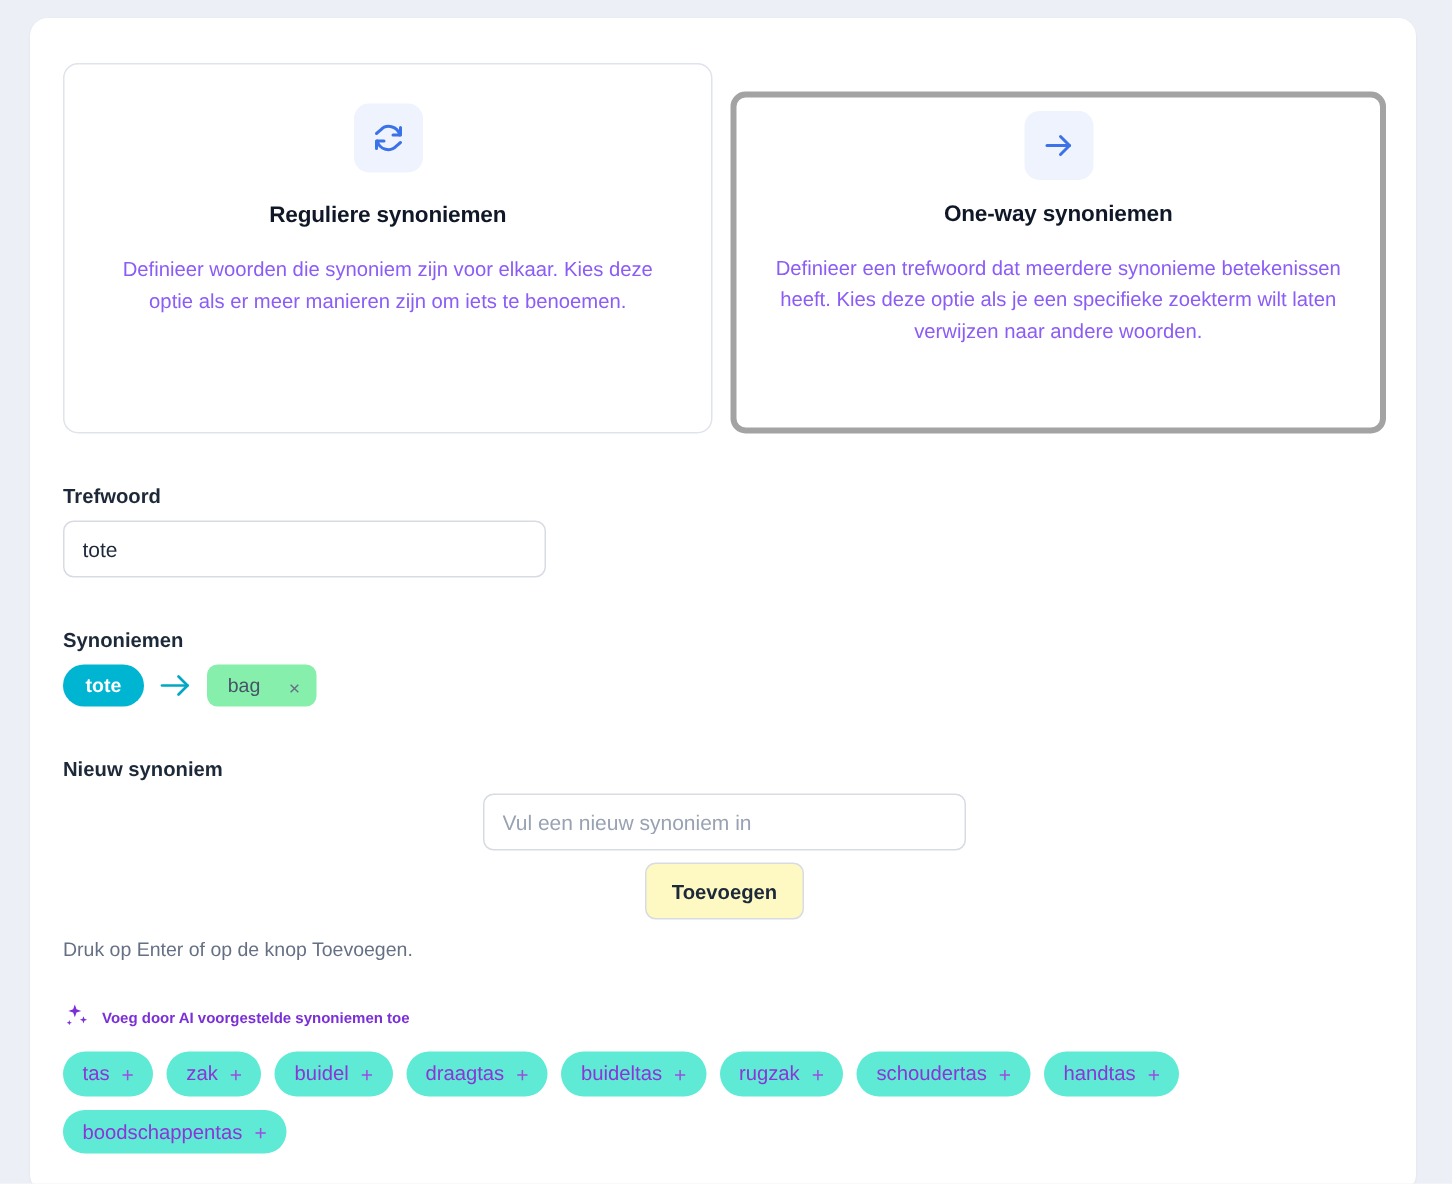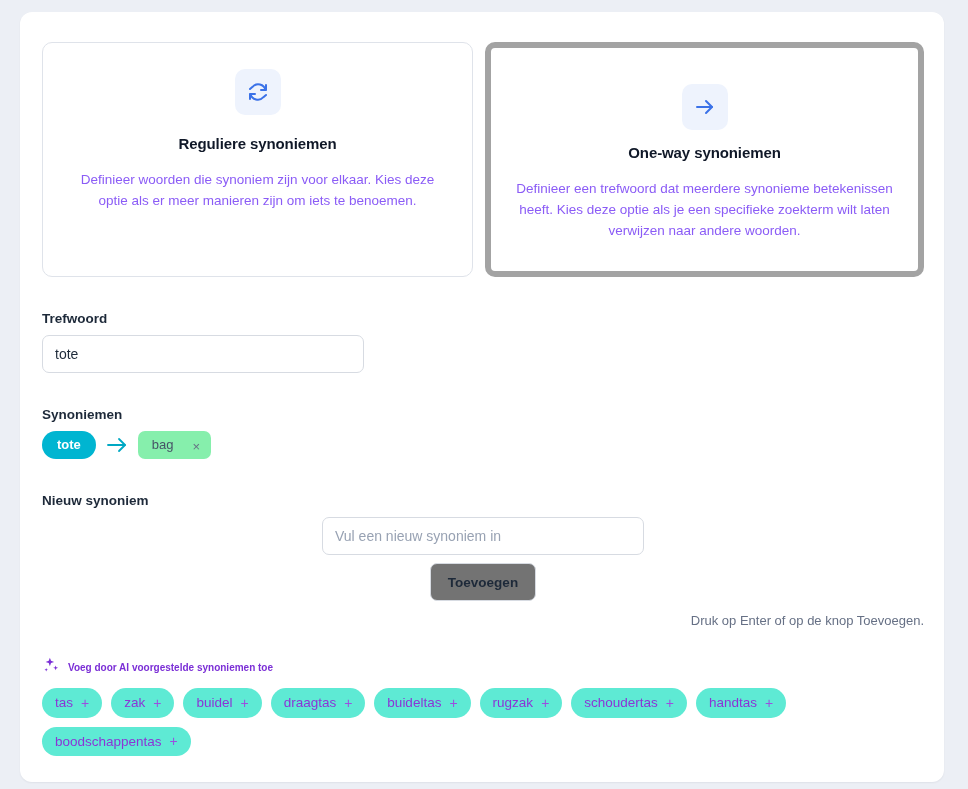--- a/index.html
+++ b/index.html
@@ -55,23 +55,24 @@
     padding: 26px 24px 30px;
     text-align: center;
     cursor: pointer;
     min-height: 228px;
     display: flex;
     flex-direction: column;
     align-items: center;
   }
 
   .card.selected {
-    border: 6px solid #a3a3a3;
-    padding: 36px 23px 29px;
+    border: 4px solid #a3a3a3;
+    padding: 9px 23px 29px;
     min-height: 228px;
+    margin-top: 19px;
   }
 
   .card-icon {
     width: 46px;
     height: 46px;
     border-radius: 10px;
     background: #eef3fd;
     display: flex;
     align-items: center;
     justify-content: center;
@@ -162,34 +163,33 @@
     display: flex;
     align-items: center;
     gap: 8px;
     flex-direction: column;
   }
 
   .add-btn {
     height: 38px;
     border: 1px solid #d7dbe2;
     border-radius: 7px;
-    background: #737373;
+    background: #fef9c3;
     color: #1d2939;
     font-size: 13.5px;
     font-weight: 700;
     padding: 0 17px;
     cursor: pointer;
     font-family: "Liberation Sans", sans-serif;
   }
 
   .hint {
     font-size: 13px;
     color: #667085;
     margin-top: 12px;
-    text-align: right;
   }
 
   
   .ai-head {
     display: flex;
     align-items: center;
     gap: 8px;
     margin-top: 28px;
     margin-bottom: 10px;
   }

